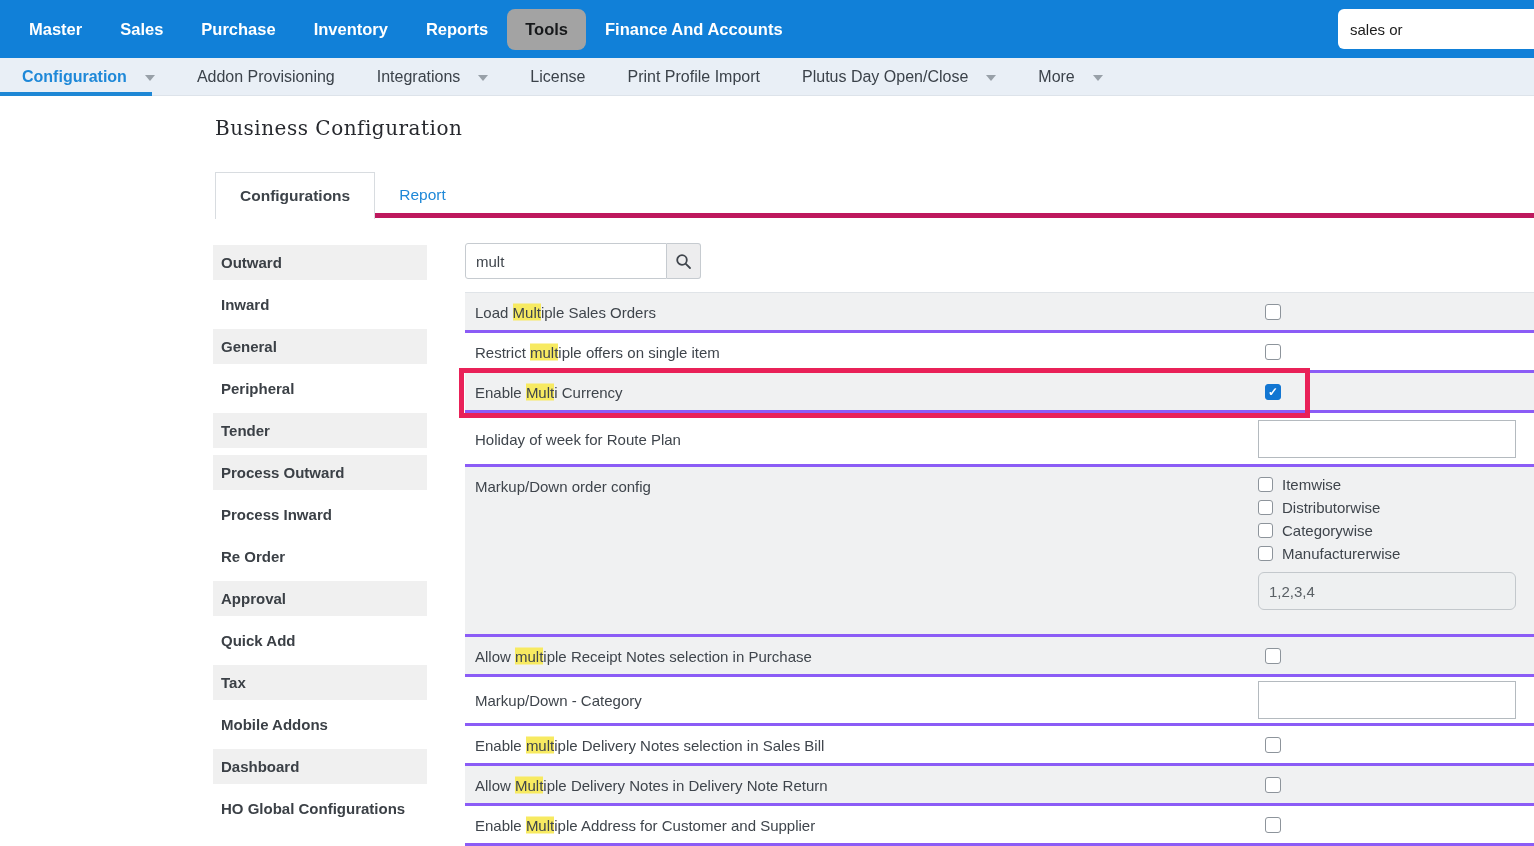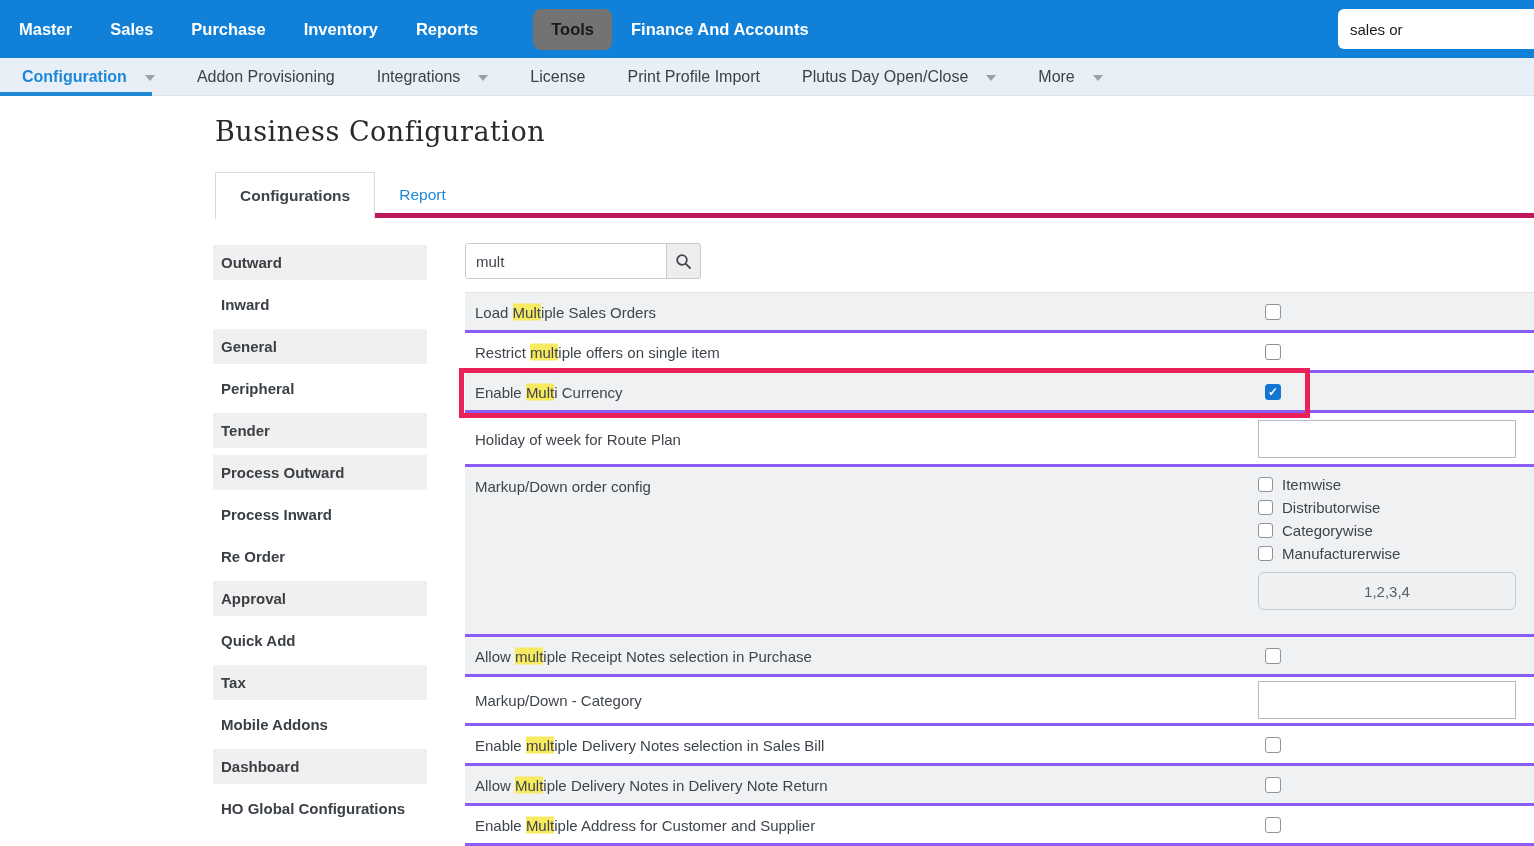--- a/index.html
+++ b/index.html
@@ -1,42 +1,42 @@
 <!DOCTYPE html>
 <html><head>
 <meta charset="utf-8">
 <style>
   * { margin:0; padding:0; box-sizing:border-box; }
   html,body { width:1534px; height:846px; overflow:hidden; background:#fff;
     font-family:"Liberation Sans", sans-serif; }
 
   
   .topnav { position:absolute; left:0; top:0; width:1534px; height:58px;
-    background:#1180d8; display:flex; align-items:center; }
+    background:#1180d8; display:flex; align-items:center; padding-left:10px; }
   .tn-item { color:#fff; font-weight:bold; font-size:16.5px; padding:10px 19px;
     white-space:nowrap; cursor:pointer; }
-  .tn-item.active { background:#737373; color:#17191b; border-radius:8px; padding:11px 18px;margin-left:36px; }
+  .tn-item.active { background:#a3a3a3; color:#17191b; border-radius:8px; padding:11px 18px; }
   .topnav-search { position:absolute; left:1338px; top:9px; width:240px; height:40px;
     background:#fff; border:none; border-radius:6px; padding:0 12px; font-size:15px;
     color:#1b1b1b; font-family:"Liberation Sans", sans-serif; outline:none; }
 
   
   .subnav { position:absolute; left:0; top:58px; width:1534px; height:38px;
     background:#e9eff6; border-bottom:1px solid #dde3ea; display:flex; align-items:center;
     padding-left:1px; }
   .sn-item { display:flex; align-items:center; gap:18px; font-size:16px; color:#3b424a;
     padding:0 21px; height:100%; cursor:pointer; white-space:nowrap; }
   .sn-item.active { color:#1e88d8; font-weight:bold; }
   .caret { width:0; height:0; border-left:5px solid transparent; border-right:5px solid transparent;
     border-top:6px solid #98a0a8; display:inline-block; margin-top:2px; }
   .sn-underline { position:absolute; left:0; bottom:-1px; width:152px; height:4px; background:#1e87d5; }
 
   
   .page-title { position:absolute; left:215px; top:116px; font-family:"DejaVu Serif", serif;
-    font-size:27px; color:#27292e; letter-spacing:0.5px; }
+    font-size:20px; color:#27292e; letter-spacing:0.5px; }
   .tabs { position:absolute; left:215px; top:172px; right:0; height:46px;
     border-bottom:5px solid #be185d; display:flex; }
   .tab { padding:0 24px; line-height:46px; font-size:15.5px; cursor:pointer; }
   .tab.active { background:#fff; border:1px solid #d8dce0; border-bottom:none;
     color:#3d4349; font-weight:bold; height:47px; }
   .tab.inactive { color:#1e88d8; }
 
   
   .sidebar { position:absolute; left:213px; top:245px; width:214px; }
   .sb-item { height:35px; line-height:35px; padding-left:8px; margin-bottom:7px;
@@ -65,21 +65,21 @@
 
   .cb { position:absolute; left:800px; top:50%; transform:translateY(-50%);
     width:16px; height:16px; border:1px solid #8d949b; border-radius:3px;
     background:#fff; cursor:pointer; }
   .cb.checked { background:#1276d2; border-color:#1276d2; color:#fff; font-size:12px;
     line-height:15px; text-align:center; font-weight:bold; }
 
   .row > .txt { position:absolute; left:793px; top:50%; transform:translateY(-50%); }
   .txt { width:258px; height:38px; border:1px solid #b4babf; background:#fff;
     font-size:15px; padding:0 10px; color:#3f454c; font-family:"Liberation Sans", sans-serif;
-    outline:none;text-align:center; }
+    outline:none; }
   .row-holiday { height:54px; }
   .row-category { height:49px; }
   .row-group { height:170px; }
 
   .grp { position:absolute; left:793px; top:9px; display:flex; flex-direction:column; gap:6px; }
   .opt { display:flex; align-items:center; gap:9px; font-size:15px; color:#3f454c; cursor:pointer; }
   .opt .cb { position:static; transform:none; width:15px; height:15px; flex:none; }
   .grp .txt { position:static; transform:none; margin-top:4px; background:#eef0f1;
     border:1px solid #c3c8cc; border-radius:6px; color:#5a6065; height:38px; }
 

